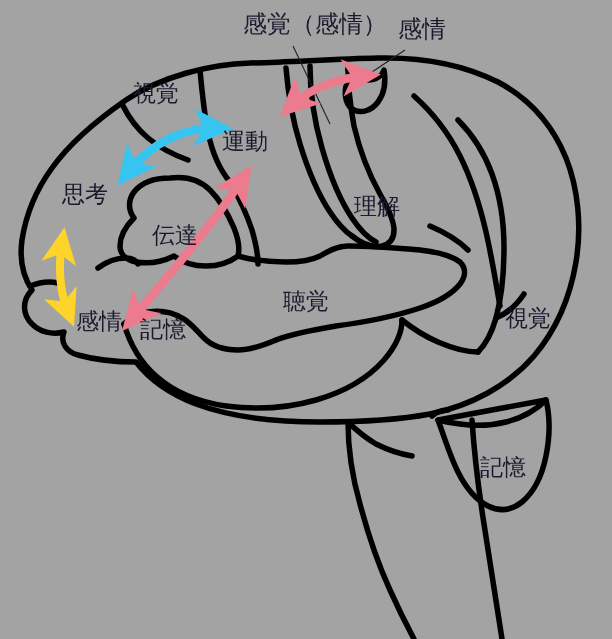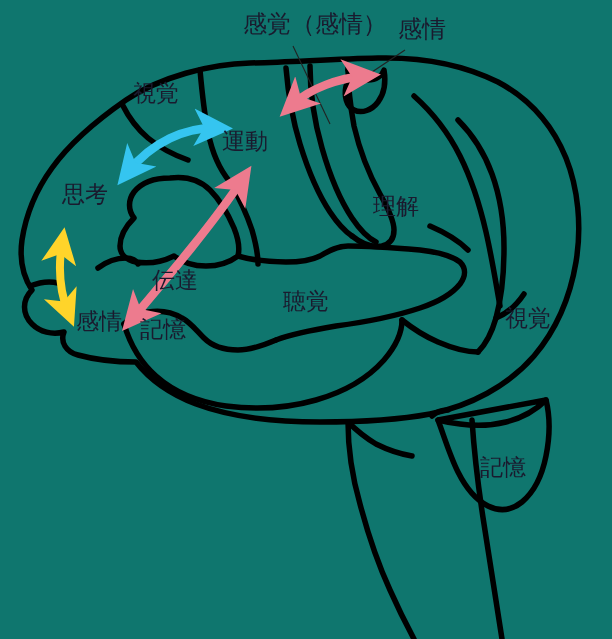--- a/index.html
+++ b/index.html
@@ -4,21 +4,21 @@
 <style>
   html, body {
     margin: 0;
     padding: 0;
     background: #ffffff;
   }
   #canvas {
     position: relative;
     width: 612px;
     height: 639px;
-    background: #0f766e;
+    background: #a3a3a3;
     overflow: hidden;
     font-family: "DejaVu Sans", "Liberation Sans", sans-serif;
   }
   #brain-svg {
     position: absolute;
     left: 0;
     top: 0;
     width: 612px;
     height: 639px;
   }
@@ -252,23 +252,23 @@
   <div class="label callout" style="left:243px; top:12px;">感覚（感情）</div>
 
   <div class="label callout" style="left:398px; top:17px;">感情</div>
 
   <div class="label" style="left:133px; top:82px;">視覚</div>
 
   <div class="label" style="left:222px; top:97px;margin-top:33px;">運動</div>
 
   <div class="label" style="left:62px; top:183px;">思考</div>
 
-  <div class="label" style="left:152px; top:224px;margin-top:45px;">伝達</div>
-
-  <div class="label" style="left:373px; top:195px;">理解</div>
+  <div class="label" style="left:152px; top:224px;">伝達</div>
+
+  <div class="label" style="left:354px; top:195px;">理解</div>
 
   <div class="label" style="left:76px; top:310px;">感情</div>
 
   <div class="label" style="left:140px; top:318px;">記憶</div>
 
   <div class="label" style="left:283px; top:290px;">聴覚</div>
 
   <div class="label" style="left:505px; top:307px;">視覚</div>
 
   <div class="label" style="left:480px; top:456px;">記憶</div>

